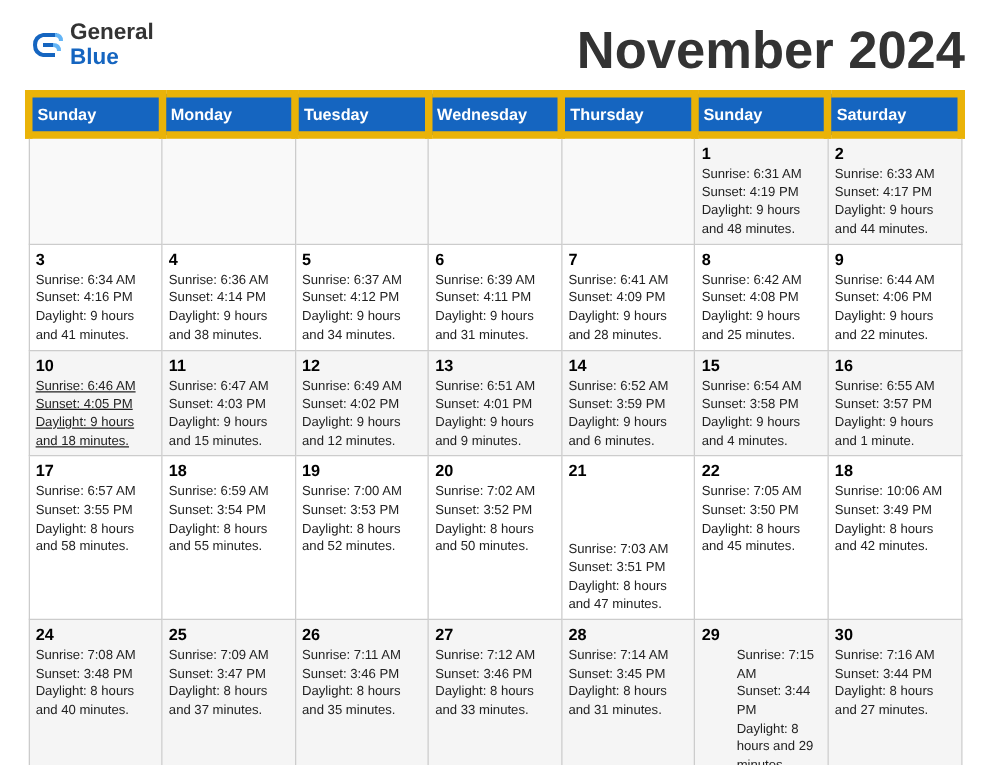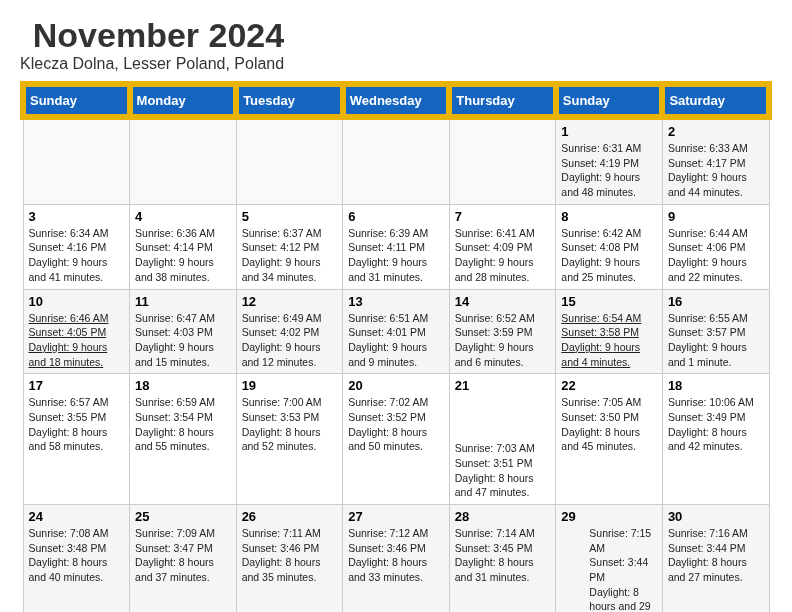--- a/index.html
+++ b/index.html
@@ -29,21 +29,21 @@
     .logo-text .general { color: #333; }
     .logo-text .blue { color: #1565c0; }
     .logo-icon {
       width: 32px;
       height: 32px;
     }
     .title-block {
       text-align: right;
     }
     .month-title {
-      font-size: 34px;
+      font-size: 42px;
       font-weight: bold;
       color: #333;
     }
     .location-title {
       font-size: 16px;
       color: #333;
     }
     .calendar-table {
       width: 100%;
       border-collapse: collapse;
@@ -84,23 +84,36 @@
       color: #222;
     }
     .empty-cell {
       background: #f9f9f9 !important;
     }
   </style>
 </head>
 <body>
 
 <div class="header-section">
+  <div class="logo">
+    <svg class="logo-icon" viewBox="0 0 40 40" xmlns="http://www.w3.org/2000/svg">
+      <path d="M8 20 Q8 10 18 8 L18 12 Q12 14 12 20 Q12 26 18 28 L18 32 Q8 30 8 20Z" fill="#1565c0"></path>
+      <path d="M18 8 L32 8 L32 12 L18 12Z" fill="#1565c0"></path>
+      <path d="M18 18 L28 18 L28 22 L18 22Z" fill="#1565c0"></path>
+      <path d="M18 28 L30 28 L30 32 L18 32Z" fill="#1565c0"></path>
+      <path d="M30 8 Q38 8 38 16 L34 16 Q34 12 30 12Z" fill="#64b5f6"></path>
+      <path d="M28 18 Q36 18 36 26 L32 26 Q32 22 28 22Z" fill="#64b5f6"></path>
+    </svg>
+    <div class="logo-text">
+      <div><span class="general">General</span></div>
+      <div><span class="blue">Blue</span></div>
+    </div>
+  </div>
   <div class="title-block">
     <div class="month-title">November 2024</div>
-    <div class="location-title">Klecza Dolna, Lesser Poland, Poland</div>
   </div>
 </div>
 
 <table class="calendar-table">
   <thead>
     <tr>
       <th>Sunday</th>
       <th>Monday</th>
       <th>Tuesday</th>
       <th>Wednesday</th>
@@ -199,21 +212,21 @@
 Daylight: 9 hours and 9 minutes.</div>
         </td>
         <td>
           <span class="day-number">14</span>
           <div class="day-info" style="white-space: pre-line;">Sunrise: 6:52 AM
 Sunset: 3:59 PM
 Daylight: 9 hours and 6 minutes.</div>
         </td>
         <td>
           <span class="day-number">15</span>
-          <div class="day-info" style="white-space: pre-line; text-decoration: underline;">Sunrise: 6:54 AM
+          <div class="day-info" style="white-space: pre-line;">Sunrise: 6:54 AM
 Sunset: 3:58 PM
 Daylight: 9 hours and 4 minutes.</div>
         </td>
         <td>
           <span class="day-number">16</span>
           <div class="day-info" style="white-space: pre-line;">Sunrise: 6:55 AM
 Sunset: 3:57 PM
 Daylight: 9 hours and 1 minute.</div>
         </td>
       </tr>

